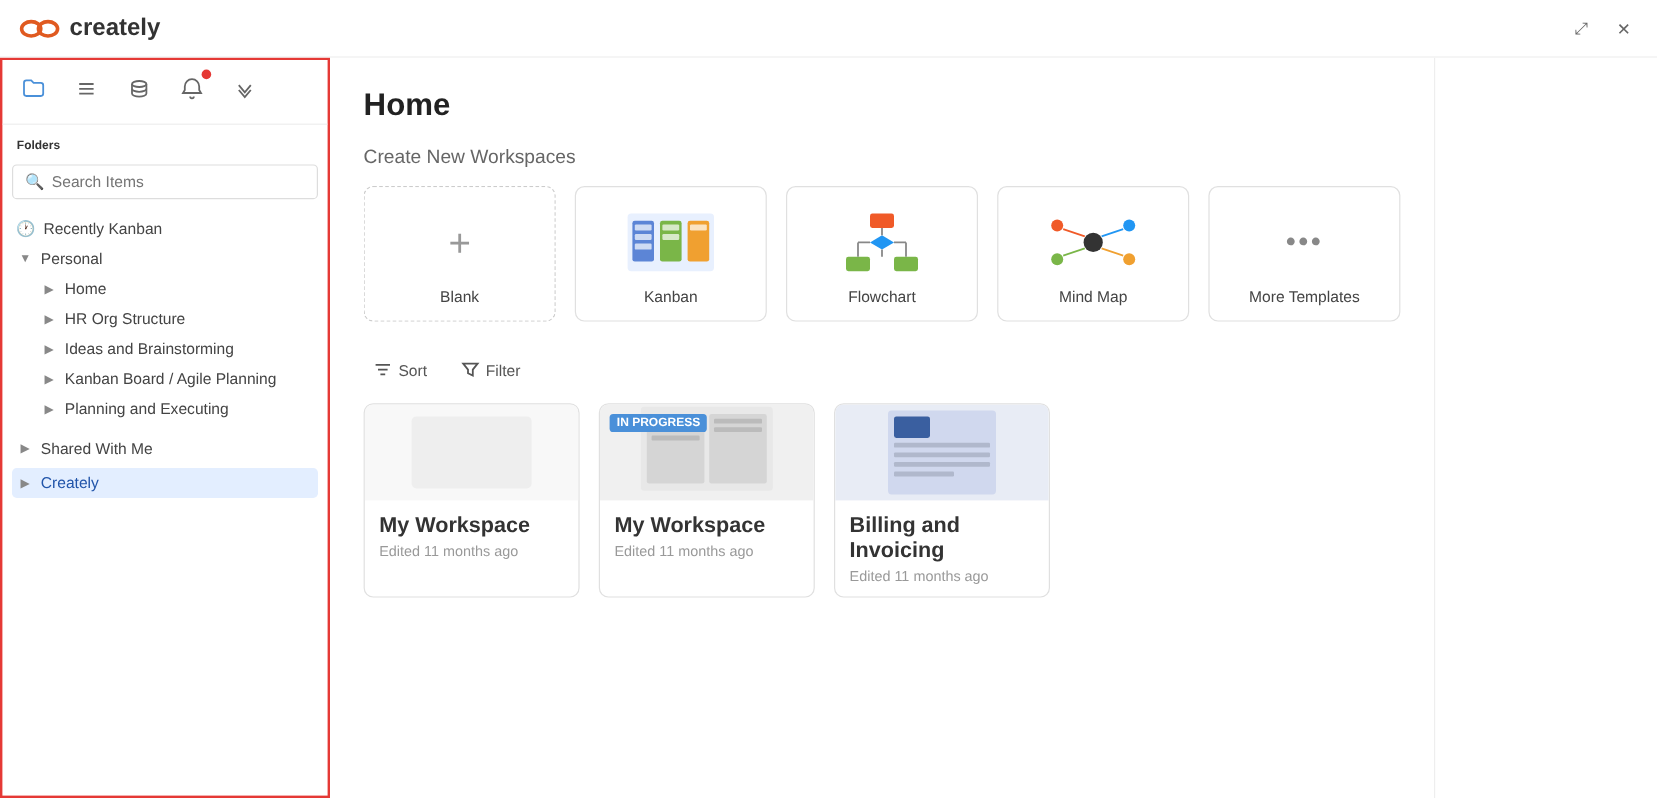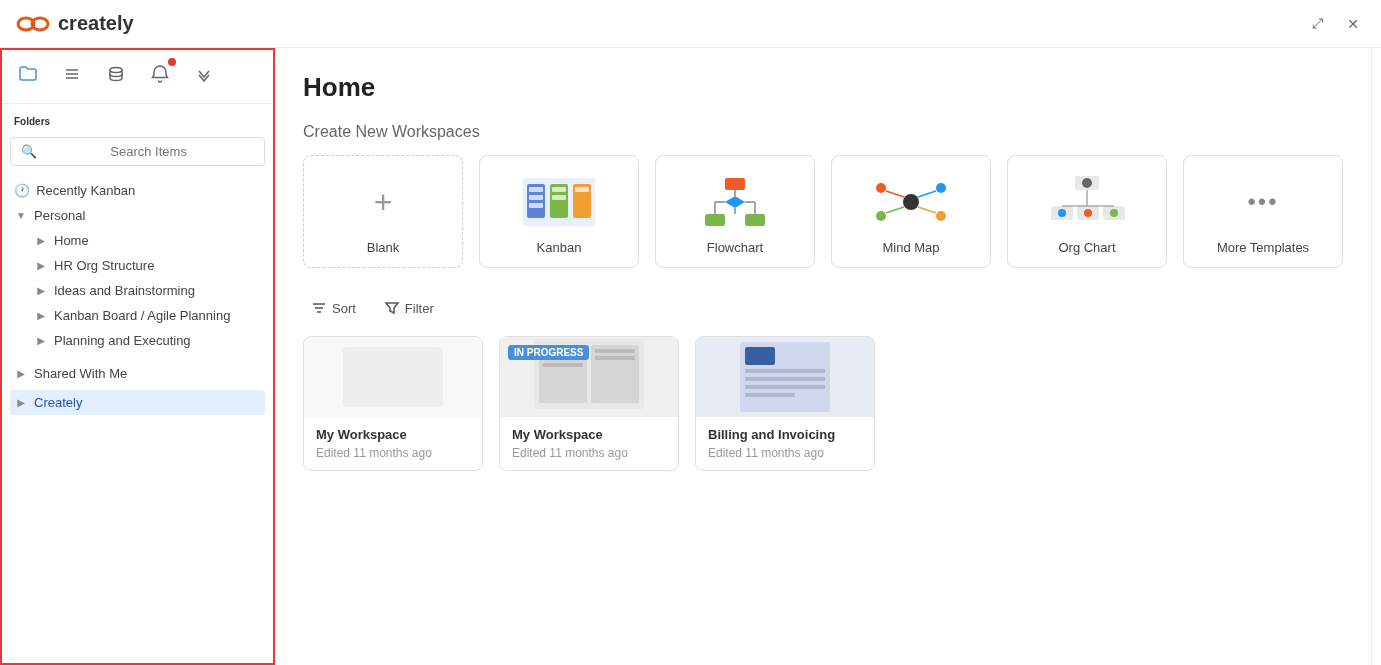--- a/index.html
+++ b/index.html
@@ -41,21 +41,21 @@
 
     
     .sidebar-content { padding: 12px 8px; flex: 1; }
     .sidebar-title { font-size: 10px; font-weight: 600; color: #333; margin-bottom: 10px; padding: 0 4px; }
     .search-box {
       display: flex; align-items: center; gap: 6px;
       border: 1px solid #ddd; border-radius: 4px;
       padding: 6px 10px; margin-bottom: 12px; background: #fff;
     }
     .search-box input {
-      border: none; outline: none; font-size: 13px; color: #a16207; width: 100%; background: transparent; text-align: center;
+      border: none; outline: none; font-size: 13px; color: #a16207; width: 100%; background: transparent;
     }
     .search-icon { color: #aaa; font-size: 13px; }
 
     
     .tree-item {
       display: flex; align-items: center; gap: 6px;
       padding: 5px 4px; cursor: pointer; border-radius: 4px;
       font-size: 13px; color: #444;
     }
     .tree-item.active { background: #e3eeff; color: #2255aa; }
@@ -94,21 +94,21 @@
       width: 180px; border: 1px solid #e0e0e0; border-radius: 8px;
       cursor: pointer; overflow: hidden; background: #fff;
     }
     .workspace-thumb { height: 80px; background: #f5f5f5; position: relative; display: flex; align-items: center; justify-content: center; }
     .workspace-badge {
       position: absolute; top: 8px; left: 8px;
       background: #4a90d9; color: #fff; font-size: 10px; font-weight: 700;
       padding: 2px 6px; border-radius: 3px;
     }
     .workspace-info { padding: 10px 12px; }
-    .workspace-name { font-size: 13px; font-weight: 600; color: #333; margin-bottom: 4px; }
+    .workspace-name { font-size: 18px; font-weight: 600; color: #333; margin-bottom: 4px; }
     .workspace-date { font-size: 12px; color: #999; }
 
     
     .blank-card { border: 1px dashed #ccc; }
     .blank-plus { font-size: 28px; color: #999; }
     .content-area { display: flex; flex: 1; }
     .center-area { flex: 1; }
   </style>
 </head>
 <body>
@@ -280,38 +280,20 @@
               <circle cx="70" cy="42" r="5" fill="#f0a030"></circle>
               <line x1="33" y1="23" x2="15" y2="17" stroke="#f05a28" stroke-width="1.5"></line>
               <line x1="47" y1="23" x2="65" y2="17" stroke="#2196f3" stroke-width="1.5"></line>
               <line x1="33" y1="33" x2="15" y2="39" stroke="#7ab648" stroke-width="1.5"></line>
               <line x1="47" y1="33" x2="65" y2="39" stroke="#f0a030" stroke-width="1.5"></line>
             </svg>
           </div>
           <span class="template-label">Mind Map</span>
         </div>
 
-        <div class="template-card">
-          <div class="template-icon">
-            <svg width="80" height="56" viewBox="0 0 80 56">
-              <rect x="28" y="2" width="24" height="14" rx="2" fill="#e8e8e8"></rect>
-              <circle cx="40" cy="9" r="5" fill="#666"></circle>
-              <rect x="4" y="32" width="22" height="14" rx="2" fill="#e8e8e8"></rect>
-              <circle cx="15" cy="39" r="4" fill="#2196f3"></circle>
-              <rect x="30" y="32" width="22" height="14" rx="2" fill="#e8e8e8"></rect>
-              <circle cx="41" cy="39" r="4" fill="#f05a28"></circle>
-              <rect x="56" y="32" width="22" height="14" rx="2" fill="#e8e8e8"></rect>
-              <circle cx="67" cy="39" r="4" fill="#7ab648"></circle>
-              <line x1="40" y1="16" x2="40" y2="32" stroke="#aaa" stroke-width="1.5"></line>
-              <line x1="15" y1="32" x2="67" y2="32" stroke="#aaa" stroke-width="1.5"></line>
-              <line x1="15" y1="32" x2="15" y2="32" stroke="#aaa" stroke-width="1.5"></line>
-            </svg>
-          </div>
-          <span class="template-label">Org Chart</span>
-        </div>
 
         <div class="template-card">
           <div class="template-icon">
             <span style="font-size:24px;color:#888;letter-spacing:2px;">•••</span>
           </div>
           <span class="template-label">More Templates</span>
         </div>
 
       </div>
 

